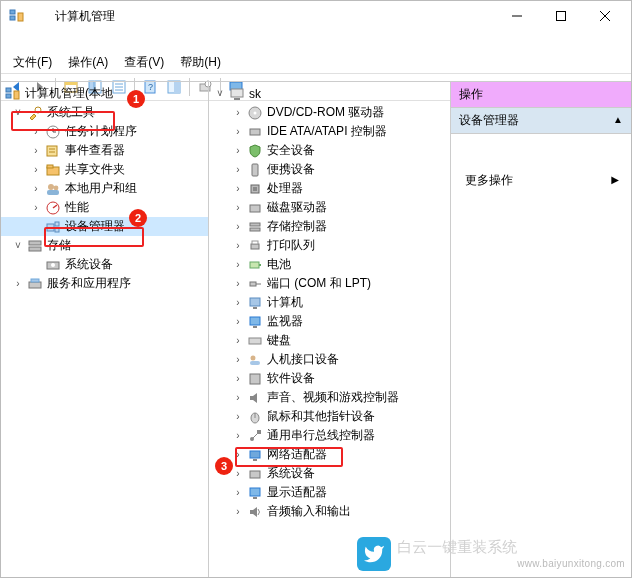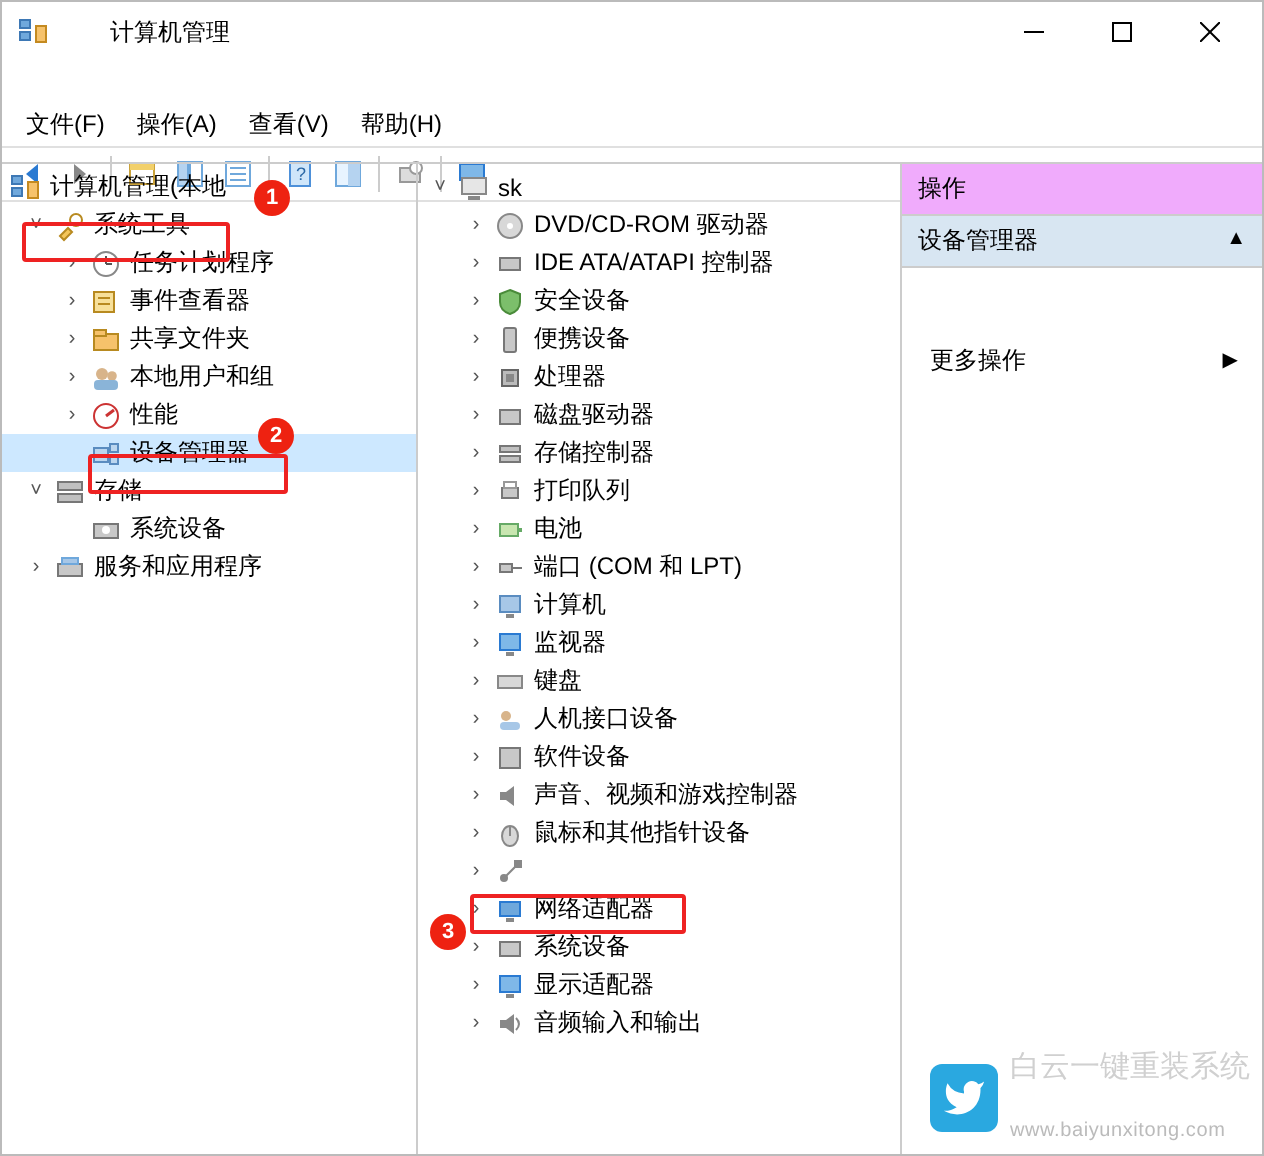--- a/index.html
+++ b/index.html
@@ -151,21 +151,21 @@
   .watermark .wm-badge {
     width: 34px; height: 34px;
     background: #2aa8e0;
     border-radius: 6px;
     display: flex; align-items: center; justify-content: center;
   }
   .watermark .wm-badge svg { fill: #fff; }
   .watermark .wm-text {
     font-size: 15px;
     color: #d0d0d0;
-    display: flex; flex-direction: column; line-height: 1;
+    display: flex; flex-direction: row; line-height: 1;
   }
   .watermark .wm-domain { font-size: 10px; color: #bbb; margin-top: 20px; letter-spacing: 0.3px; }
 </style>
 </head>
 <body>
 
 <div class="titlebar">
   <span class="icon">
     <svg width="16" height="16">
         <rect x="1" y="2" width="5" height="4" fill="#6fa8dc" stroke="#3d78b5"></rect>
@@ -562,20 +562,21 @@
         </div>
       <div class="row" style="padding-left:22px">
           <span class="tw">›</span>
           <span class="ic">
             <svg width="14" height="14">
               <circle cx="4" cy="10" r="2" fill="#888"></circle>
               <line x1="4" y1="10" x2="11" y2="3" stroke="#888"></line>
               <rect x="9" y="1" width="4" height="4" fill="#888"></rect>
             </svg>
           </span>
+          <span class="lbl">通用串行总线控制器</span>
         </div>
       <div class="row" style="padding-left:22px">
           <span class="tw">›</span>
           <span class="ic">
             <svg width="14" height="14">
               <rect x="2" y="3" width="10" height="7" fill="#6fa8dc" stroke="#2a7ad2"></rect>
               <rect x="5" y="11" width="4" height="2" fill="#888"></rect>
             </svg>
           </span>
           <span class="lbl">网络适配器</span>

